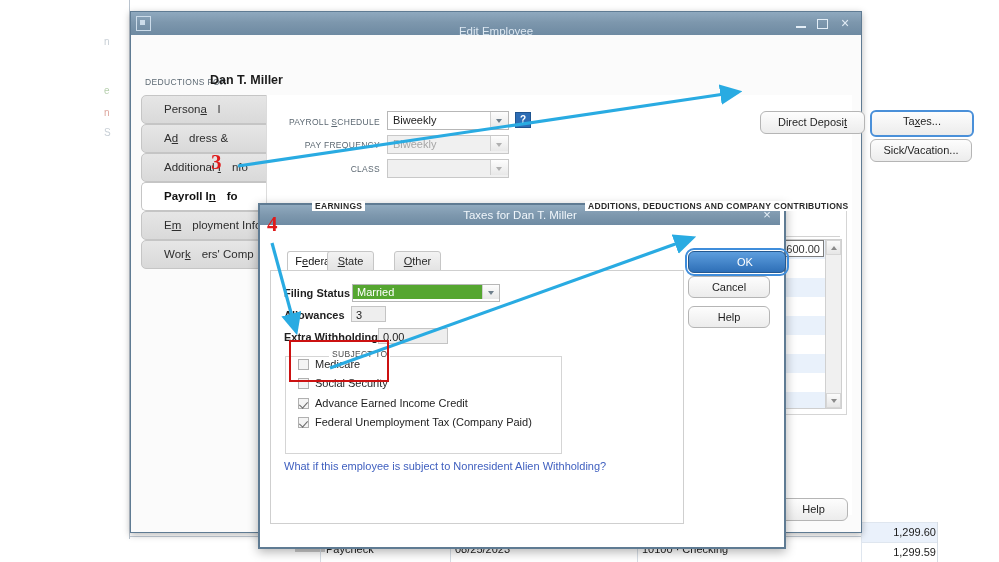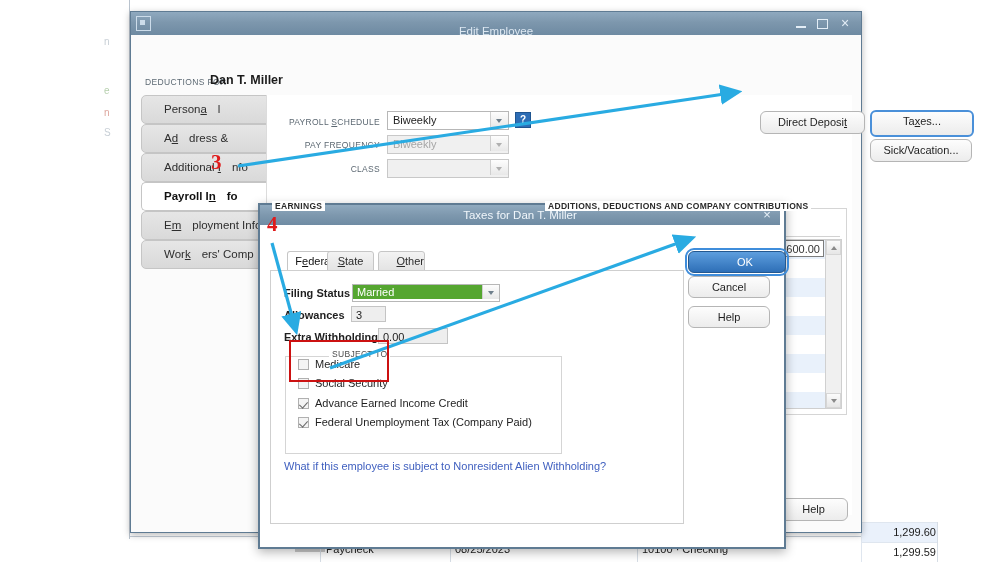--- a/index.html
+++ b/index.html
@@ -84,21 +84,21 @@
     border-left:3.5px solid transparent;border-right:3.5px solid transparent;border-top:4px solid #6f7f8c;
   }
   .combo.disabled{background:#f0f0f0;border-color:#c8c8c8;color:#a6a6a6;}
   .combo.disabled .arw:after{border-top-color:#b0b0b0;}
   .helpbtn{
     position:absolute;width:14px;height:14px;background:#2d6db5;border:1px solid #1f5590;
     color:#ffffff;font-size:10px;font-weight:bold;text-align:center;line-height:14px;
   }
 
   
-  .grp-title{position:absolute;font-size:8.5px;font-weight:bold;letter-spacing:.3px;color:#2b2b2b;background:#ffffff;padding:0 3px;z-index:3;}
+  .grp-title{position:absolute;font-size:8.5px;font-weight:bold;letter-spacing:.3px;color:#2b2b2b;background:#ffffff;padding:0 3px;z-index:3;margin-left:40px;}
   .grp-box{position:absolute;border:1px solid #d5d5d5;background:#ffffff;}
   .col-hdr{position:absolute;font-size:9px;letter-spacing:.4px;color:#8a8a8a;}
   .col-sep{position:absolute;width:1px;background:#cfcfcf;}
   .hdr-line{position:absolute;height:1px;background:#d2d2d2;}
 
   
   .gridwrap{position:absolute;overflow:hidden;background:#ffffff;border:1px solid #cfcfcf;}
   .grow{position:absolute;left:0;width:100%;height:19px;}
   .grow.alt{background:#e9f1fb;}
   .amtbox{position:absolute;right:17px;top:0;width:55px;height:17px;border:1px solid #7c7c7c;background:#ffffff;font-size:11px;line-height:17px;text-align:right;padding-right:3px;box-sizing:border-box;}
@@ -315,21 +315,21 @@
     </div>
     <div class="dlg-body">
 
       <div class="tabstrip">
         <div class="tab active" style="left:0;width:52px;">
           <span>F</span><u>e</u><span>deral</span>
         </div>
         <div class="tab" style="left:57px;width:45px;">
           <span></span><u>S</u><span>tate</span>
         </div>
-        <div class="tab" style="left:108px;width:45px;text-align:right;">
+        <div class="tab" style="left:124px;width:45px;">
           <span></span><u>O</u><span>ther</span>
         </div>
       </div>
 
       <div class="tabpane">
         <div class="f-lbl" style="left:13px;top:16px;">Filing Status</div>
         <div class="combo2" style="left:81px;top:13px;width:146px;">
           <span class="cv" style="width:128px;">Married</span>
           <span class="arw"></span>
         </div>

